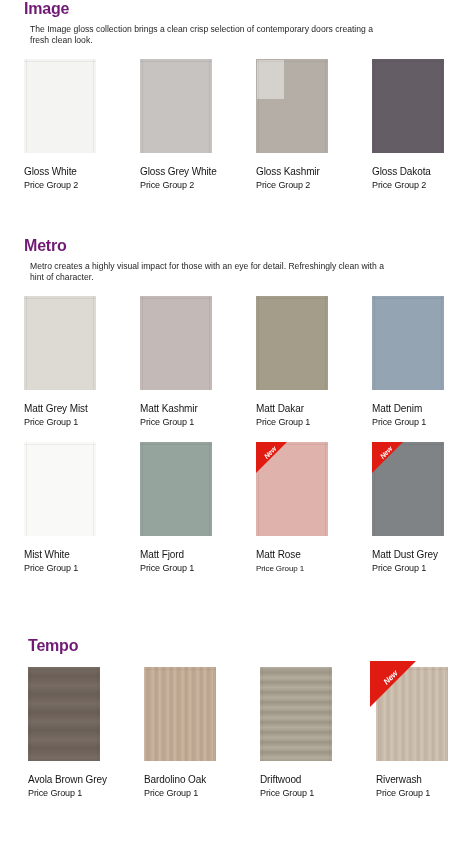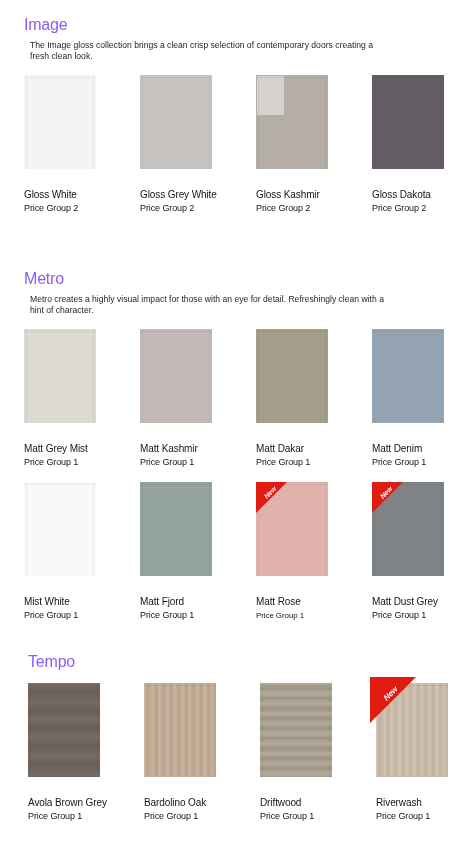--- a/index.html
+++ b/index.html
@@ -14,24 +14,24 @@
     font-family: "Liberation Sans", sans-serif;
     color: #1a1a1a;
     overflow: hidden;
     position: relative;
   }
   .page { width: 474px; height: 855px; position: relative; }
 
   .section { padding: 0 18px; }
   .section-title {
     font-size: 16px;
-    font-weight: normal;
+    font-weight: bold;
     letter-spacing: -0.2px;
-    color: #8b5cf6;
-    margin: 16px 0 6px 6px;
+    color: #701a75;
+    margin: 0 0 6px 6px;
   }
   .section-desc {
     font-size: 8.6px;
     line-height: 11.4px;
     color: #1f1f1f;
     margin: 0 0 0 12px;
     max-width: 360px;
   }
 
   .grid {
@@ -153,35 +153,35 @@
     border-right: 46px solid transparent;
   }
   .new-badge.big .txt {
     left: 6px; top: 13px; width: 30px; font-size: 8px;
   }
 
   .label {
     font-size: 10px;
     line-height: 12px;
     color: #141414;
-    margin-top: 20px;
+    margin-top: 13px;
     letter-spacing: -0.1px;
   }
   .price {
     font-size: 9px;
     line-height: 11px;
     font-weight: normal;
     color: #141414;
     margin-top: 2px;
     letter-spacing: -0.1px;
   }
   .price.small { font-size: 8px; }
 
   .sec-image { position: absolute; top: 0; left: 0; right: 0; }
-  .sec-metro { position: absolute; top: 254px; left: 0; right: 0; }
+  .sec-metro { position: absolute; top: 237px; left: 0; right: 0; }
   .sec-tempo { position: absolute; top: 637px; left: 4px; right: 0; }
   .metro-row2 { margin-top: 14px; }
 </style>
 </head>
 <body>
 
 <div class="page">
 
   <div class="section sec-image">
     <div class="section-title">Image</div>

